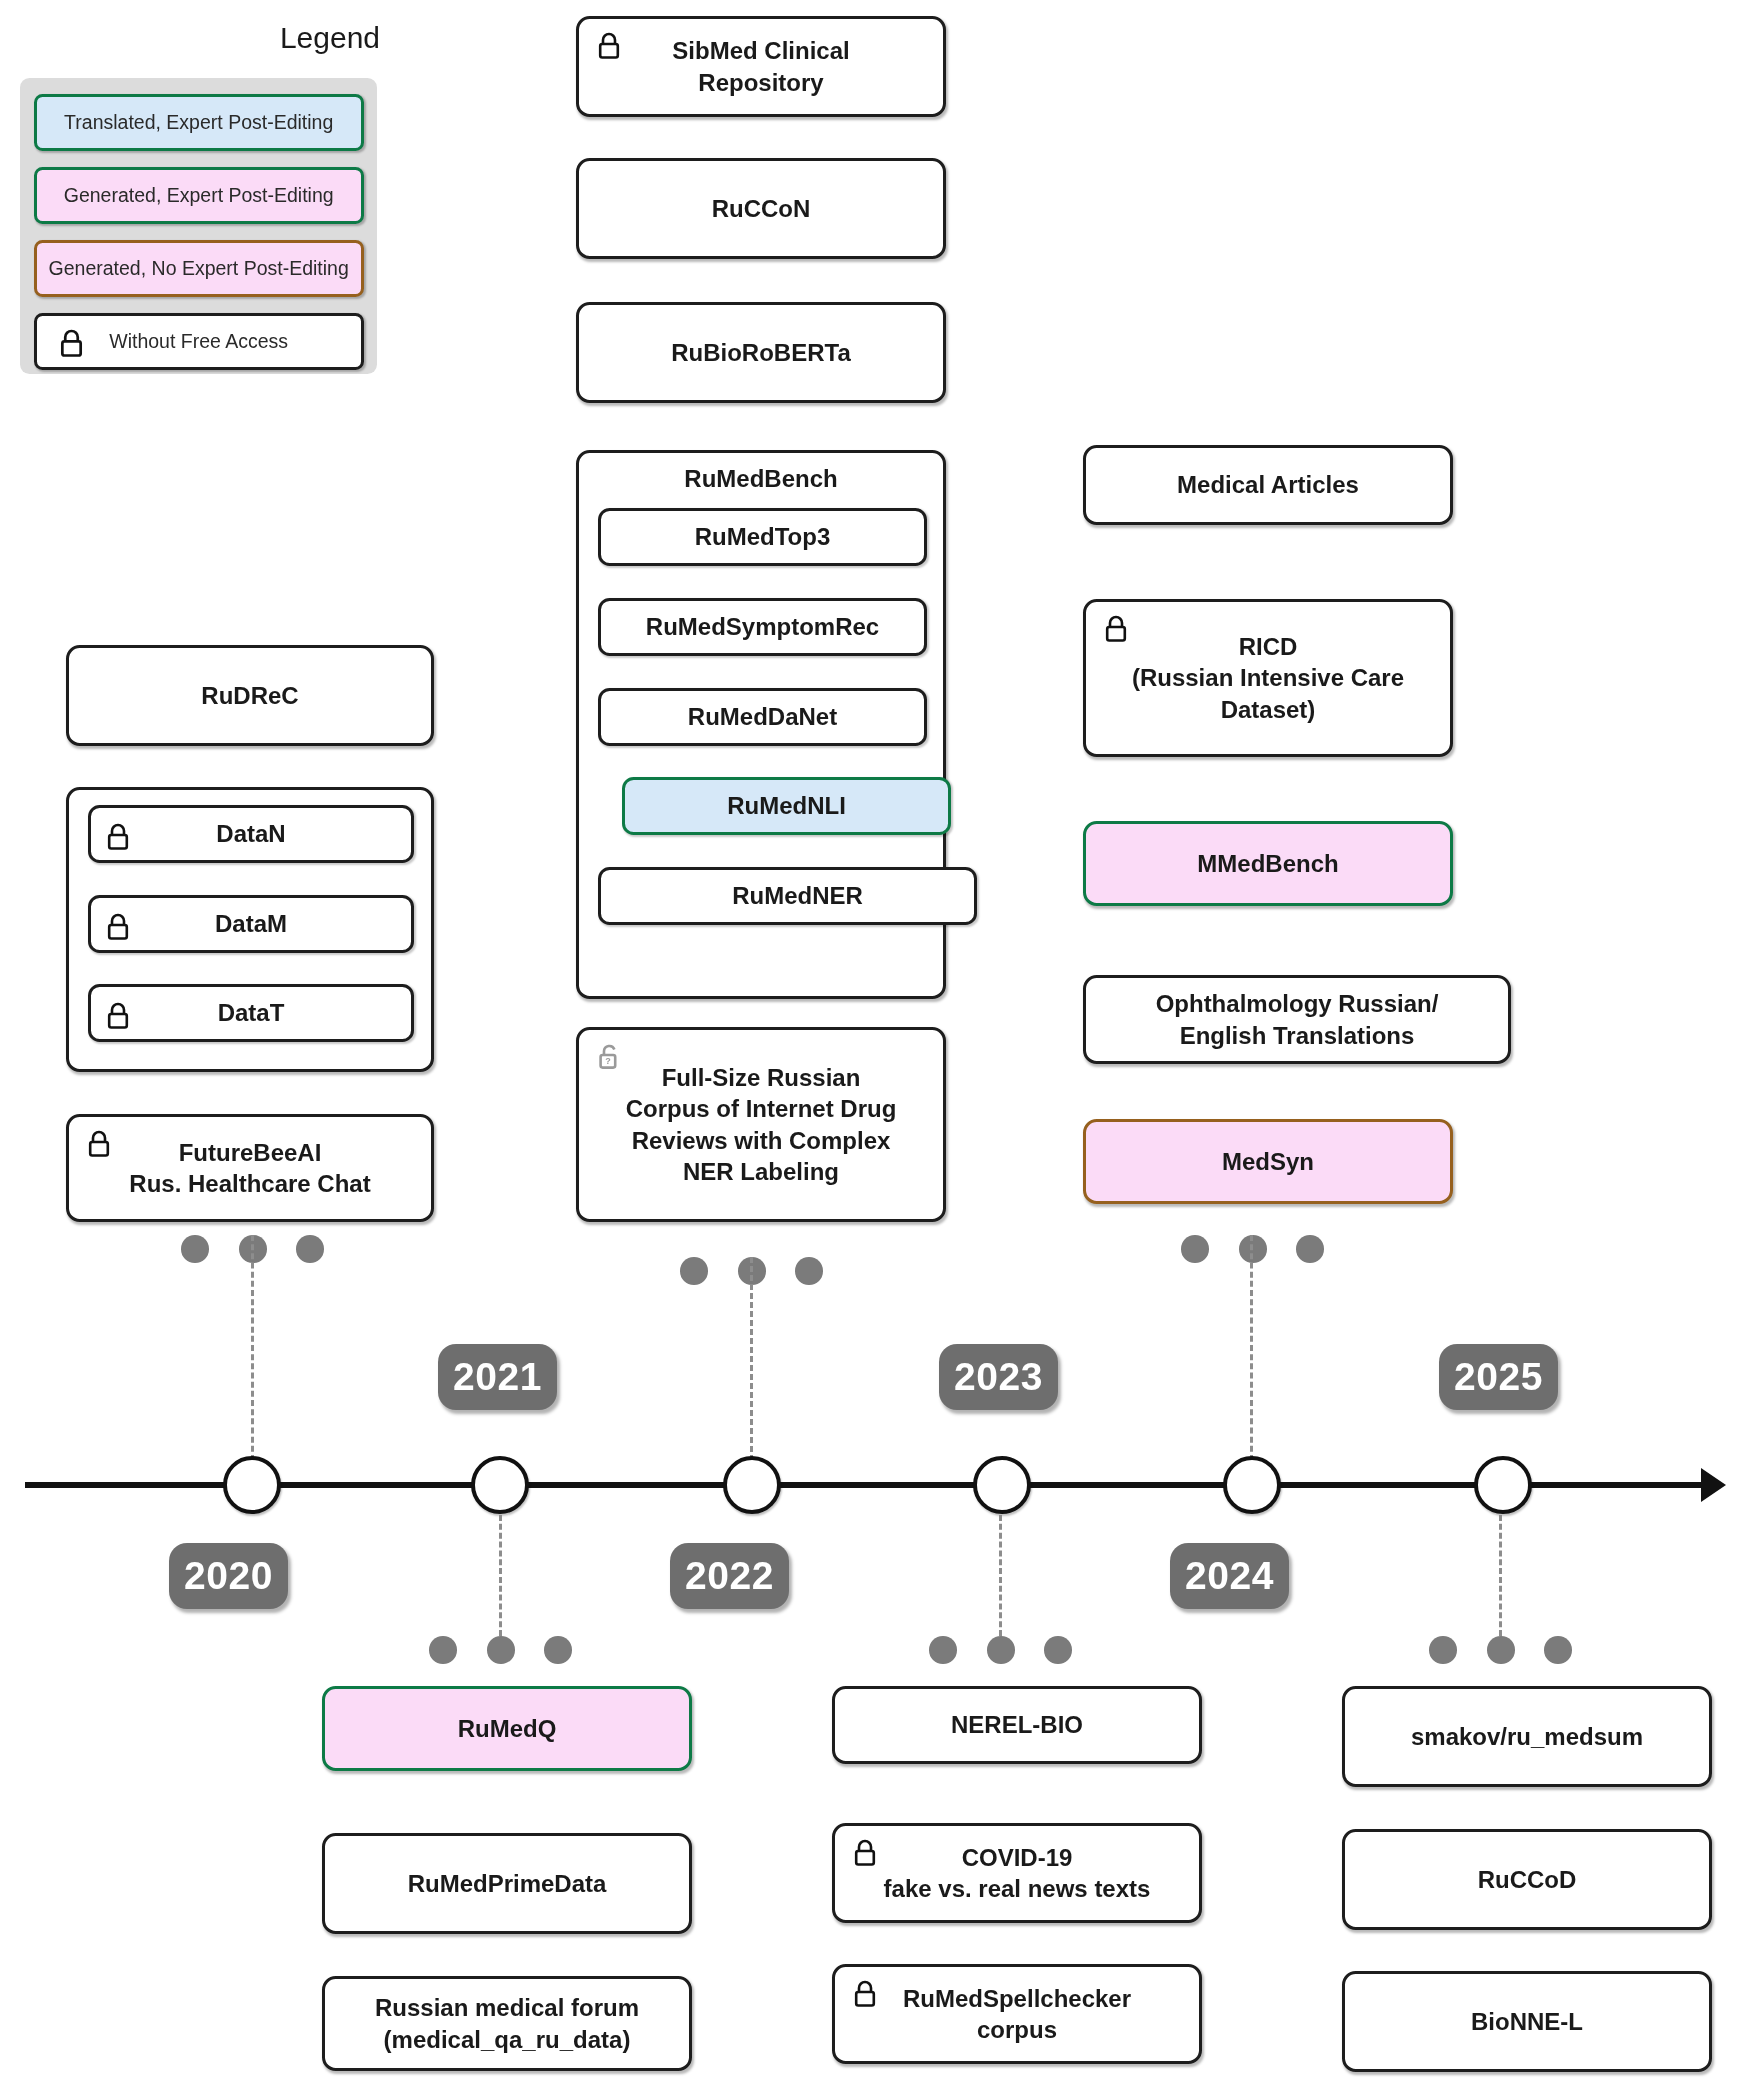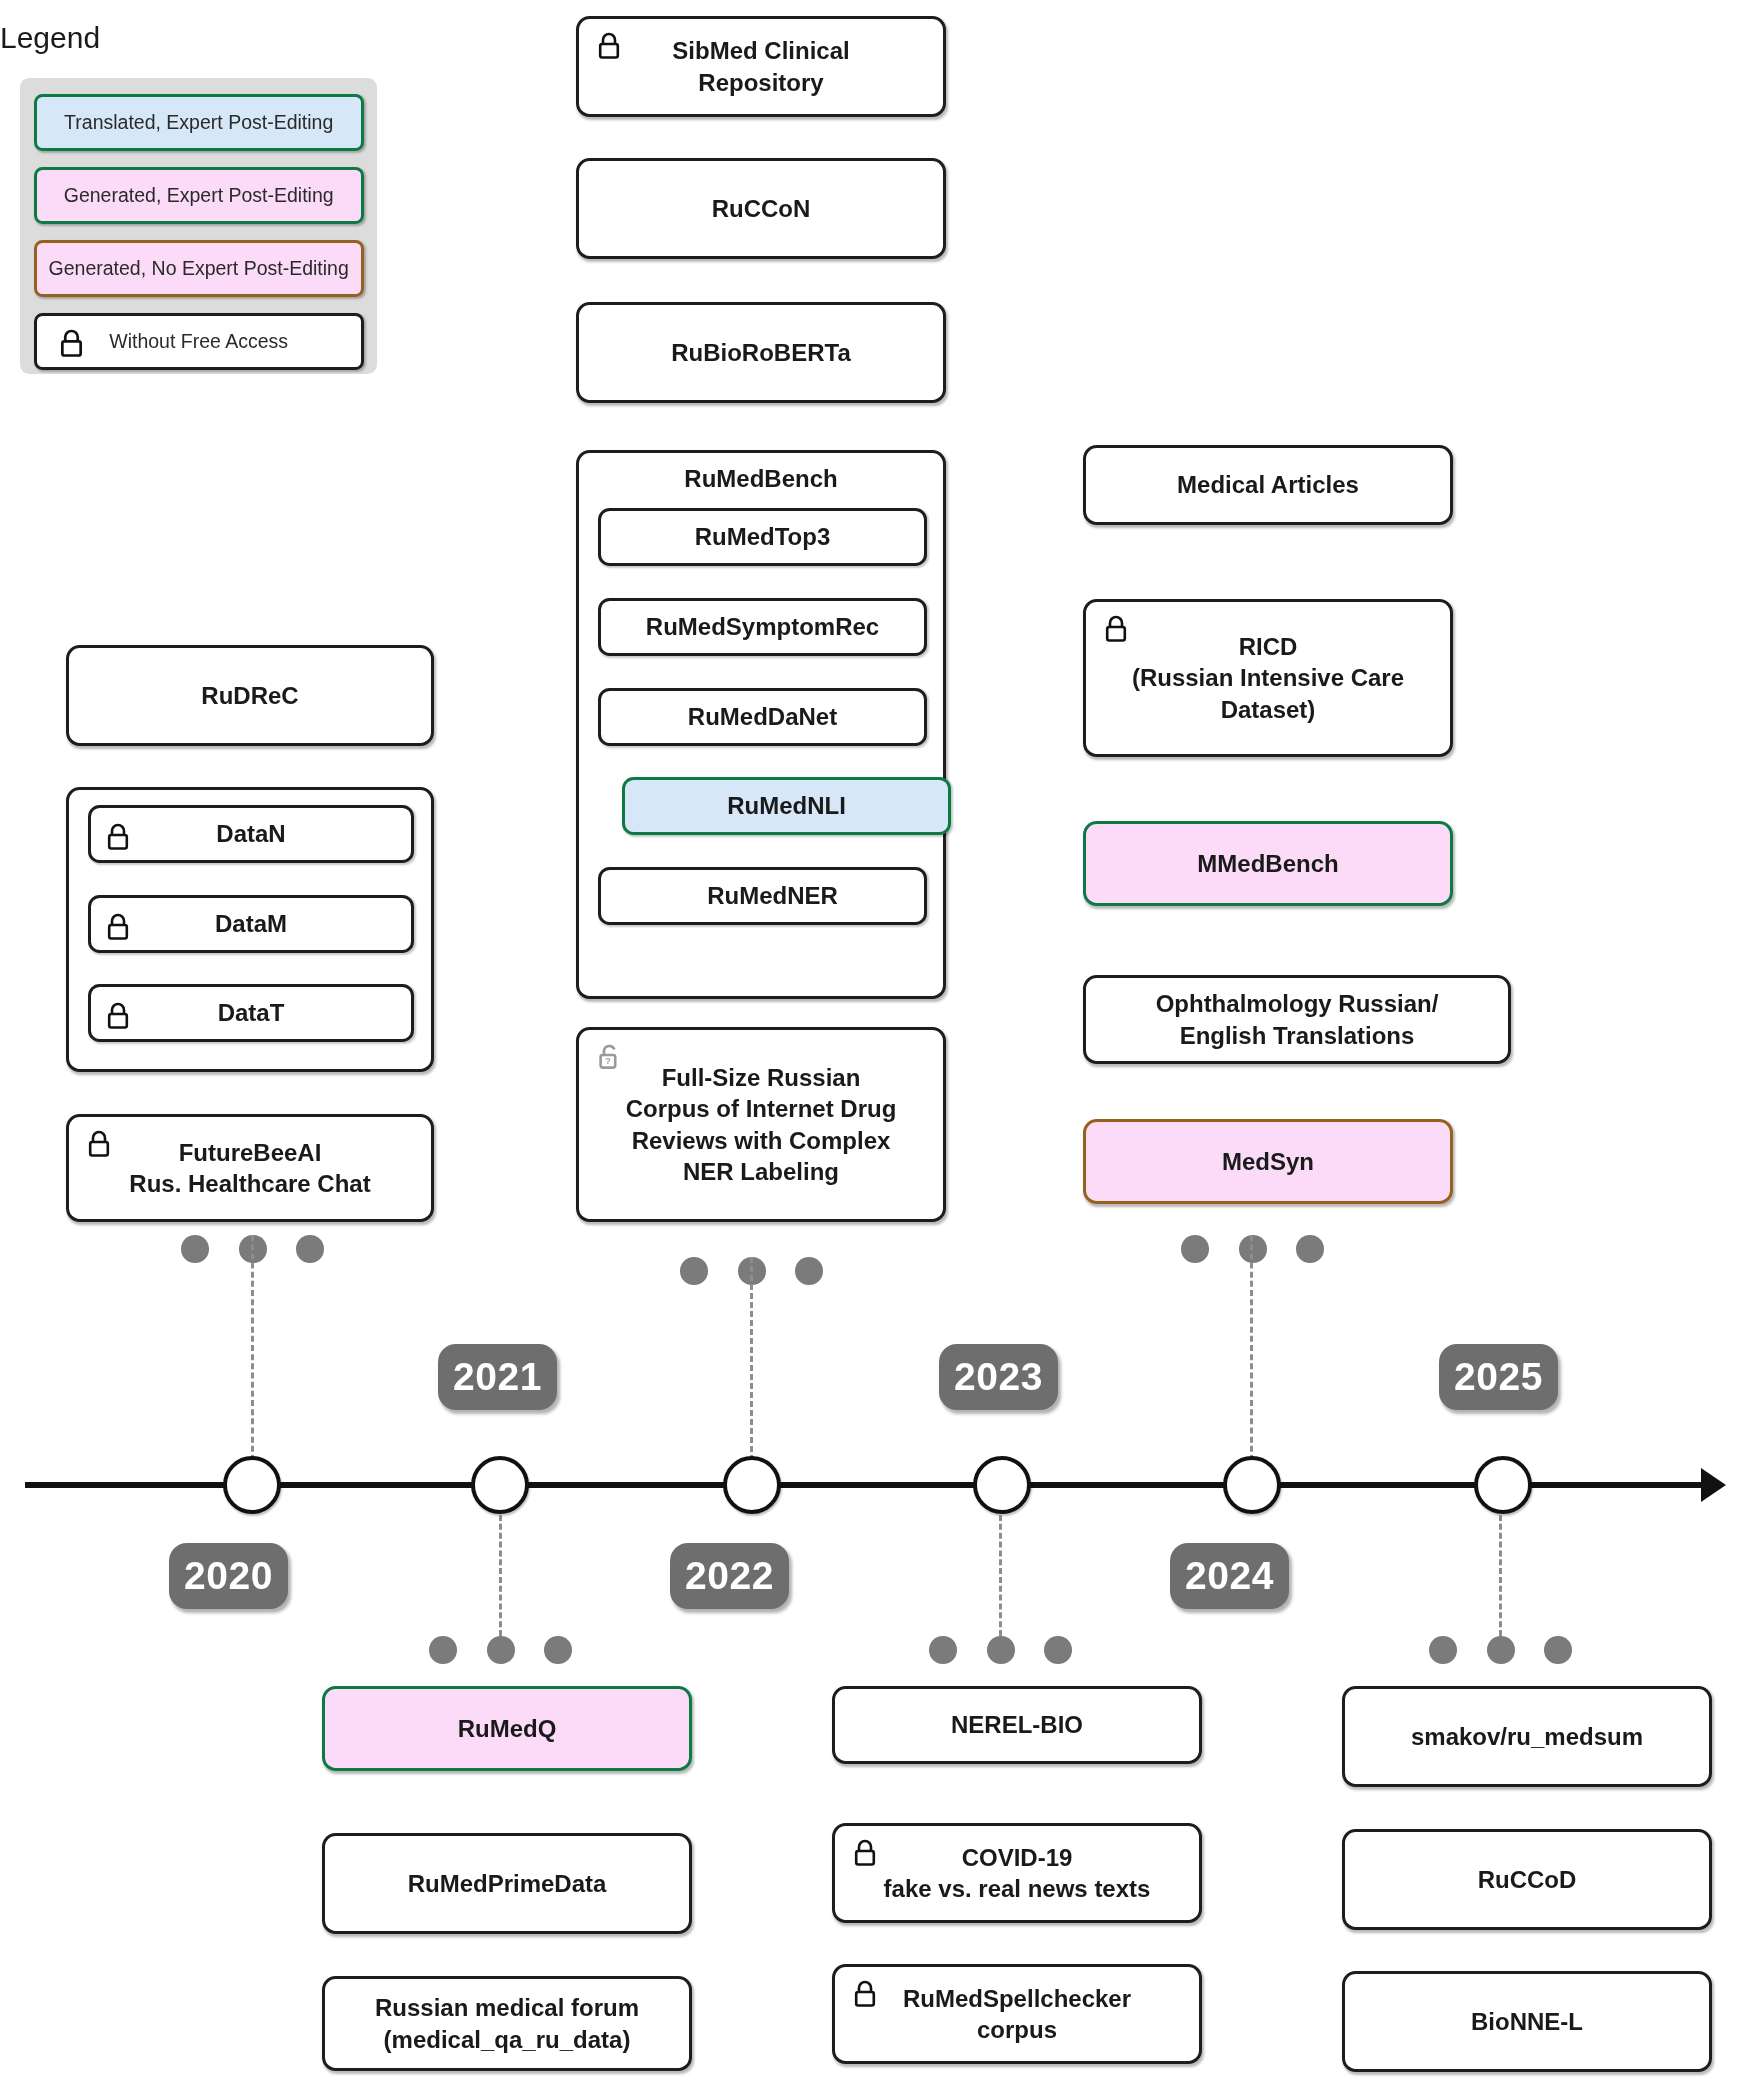--- a/index.html
+++ b/index.html
@@ -77,21 +77,21 @@
     font-size:24px;
     text-align:center;
     box-shadow:1.1px 1.6px 2.1px rgba(0,0,0,.22);
   }
   .child.blue{background:#d6e8f8;border-color:#0d7a46;margin-left:24px;}
 
   
   #legend-title{
     position:absolute;
     left:0; top:21px; width:380px;
-    text-align:left;
+    text-align:right;
     font-size:30px;
     color:#1a1a1a;
   }
   #legend-box{
     position:absolute;
     left:20px; top:78px;
     width:357px; height:296px;
     background:#dcdcdc;
     border-radius:9.5px;
   }
@@ -239,21 +239,21 @@
     </div>
     <div class="child" style="left:19px;top:145px;width:329px;height:58px;">
       <span>RuMedSymptomRec</span>
     </div>
     <div class="child" style="left:19px;top:235px;width:329px;height:58px;">
       <span>RuMedDaNet</span>
     </div>
     <div class="child blue" style="left:19px;top:324px;width:329px;height:58px;">
       <span>RuMedNLI</span>
     </div>
-    <div class="child" style="left:19px;top:414px;width:329px;height:58px;padding-left:20px;">
+    <div class="child" style="left:19px;top:414px;width:379px;height:58px;padding-left:20px;">
       <span>RuMedNER</span>
     </div>
   </div>
 
   <div class="node" style="left:576px;top:1027px;width:370px;height:195px;">
     <span class="lock">
       <svg viewBox="0 0 24 28" style="font-size:46px">
         <path d="M7 12V8a5.4 5.4 0 0 1 10.4-1.6" fill="none" stroke="#9a9a9a" stroke-width="2.6"></path>
         <rect x="3.6" y="12" width="14.6" height="12.6" rx="2" fill="none" stroke="#9a9a9a" stroke-width="2.6"></rect>
         <text x="10.9" y="21.3" font-size="9" font-family="Liberation Sans, sans-serif" fill="#9a9a9a" text-anchor="middle">?</text>

